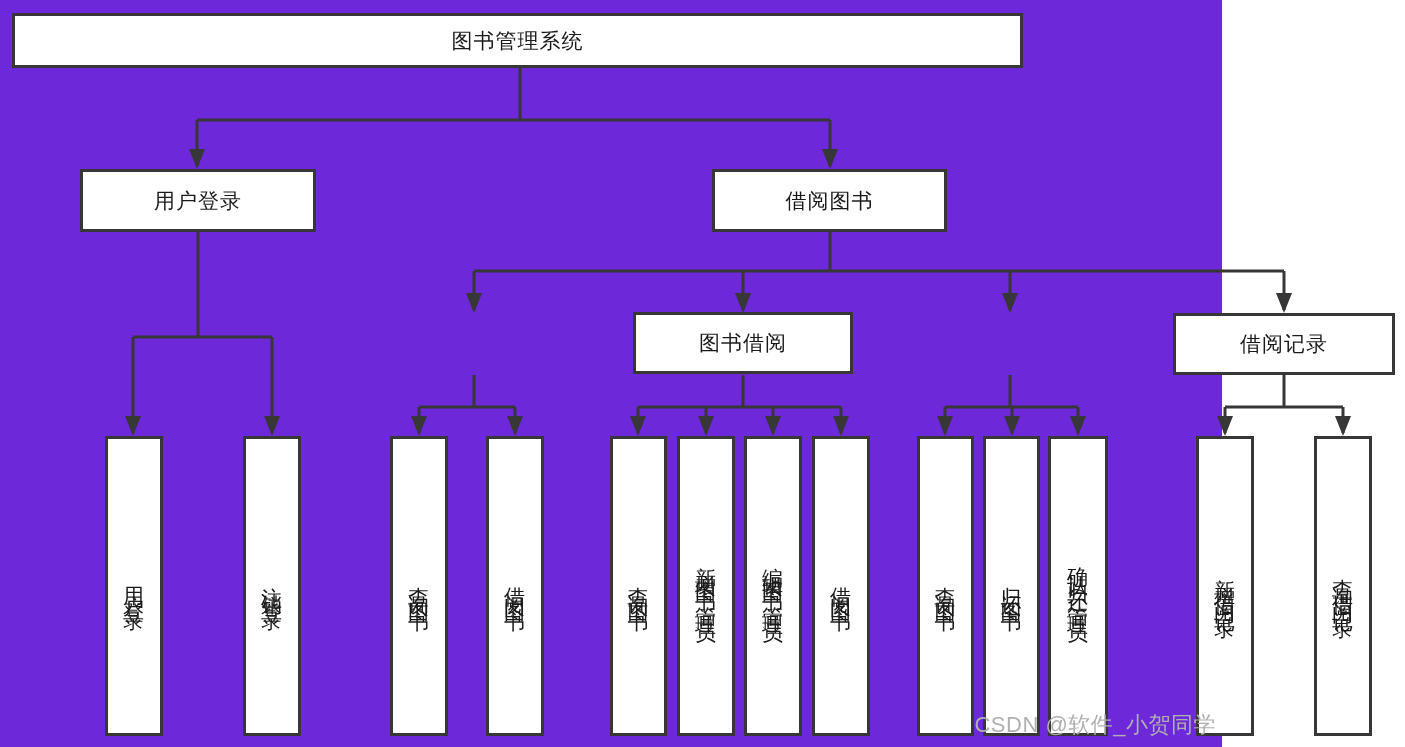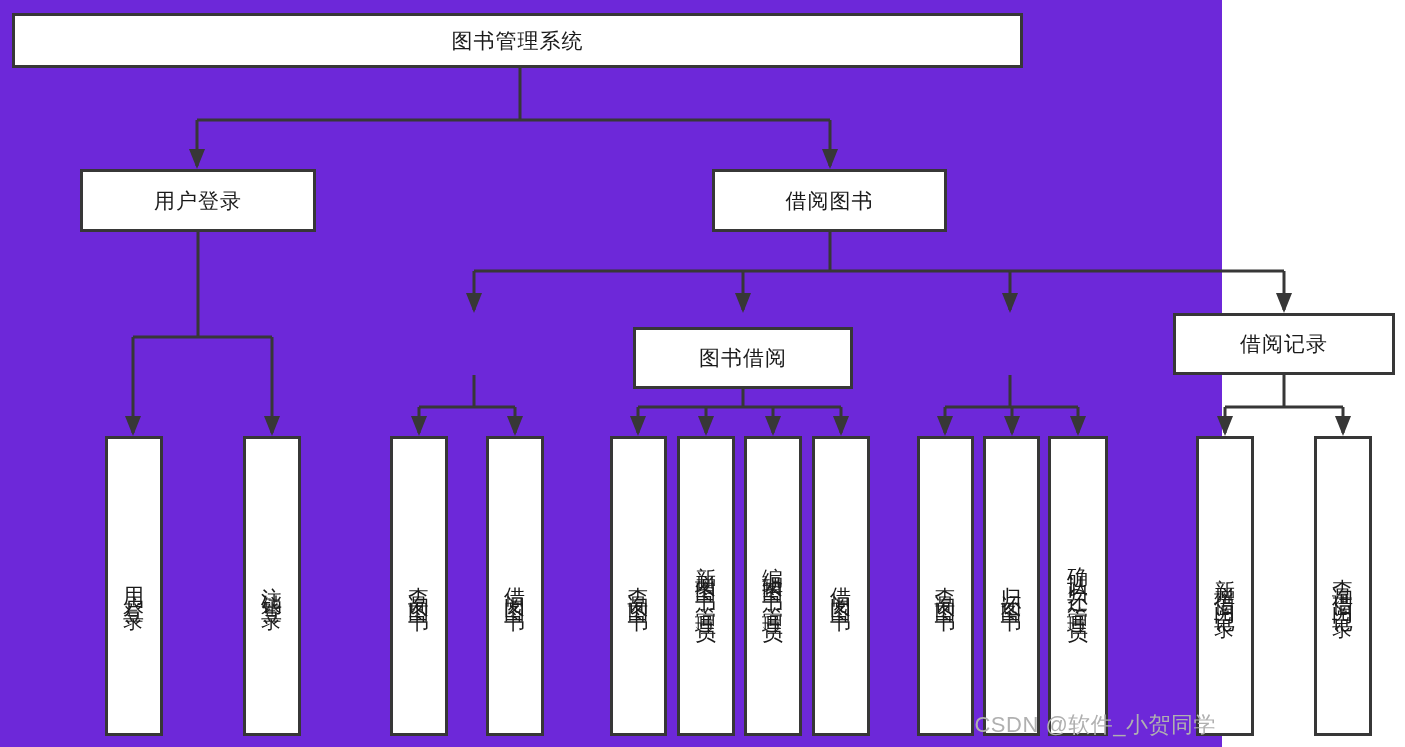--- a/index.html
+++ b/index.html
@@ -127,21 +127,21 @@
       <polygon points="1217,416 1233,416 1225,436"></polygon>
       <polygon points="1335,416 1351,416 1343,436"></polygon>
     </g>
   </svg>
 
   <div class="box" style="left:12px; top:13px; width:1011px; height:55px;">图书管理系统</div>
 
   <div class="box" style="left:80px; top:169px; width:236px; height:63px;">用户登录</div>
   <div class="box" style="left:712px; top:169px; width:235px; height:63px;">借阅图书</div>
 
-  <div class="box" style="left:633px; top:327px; width:220px; height:62px;">图书借阅</div>
+  <div class="box" style="left:633px; top:312px; width:220px; height:62px;">图书借阅</div>
   <div class="box" style="left:1173px; top:313px; width:222px; height:62px;">借阅记录</div>
 
   <div class="box v" style="left:105px; top:436px; width:58px; height:300px;">用户登录</div>
   <div class="box v" style="left:243px; top:436px; width:58px; height:300px;">注销登录</div>
 
   <div class="box v" style="left:390px; top:436px; width:58px; height:300px;">查询图书</div>
   <div class="box v" style="left:486px; top:436px; width:58px; height:300px;">借阅图书</div>
 
   <div class="box v" style="left:610px; top:436px; width:57px; height:300px;">查询图书</div>
   <div class="box v" style="left:677px; top:436px; width:58px; height:300px;">新增图书（管理员）</div>

